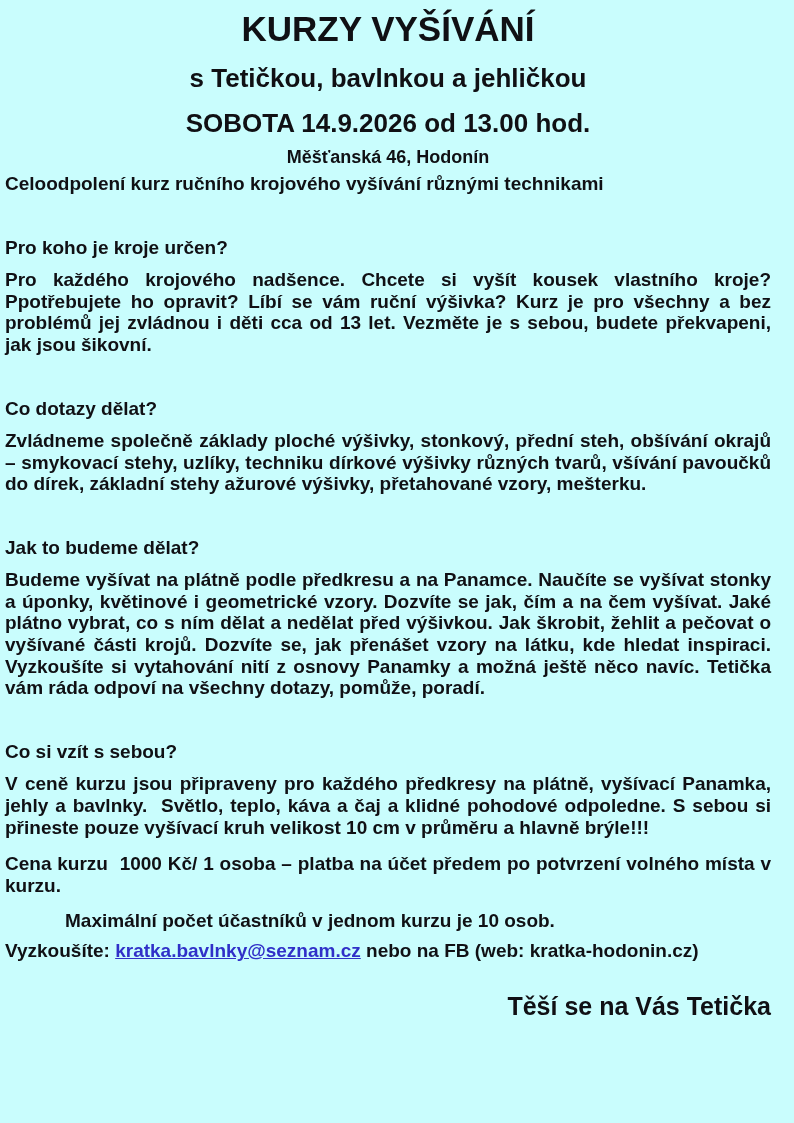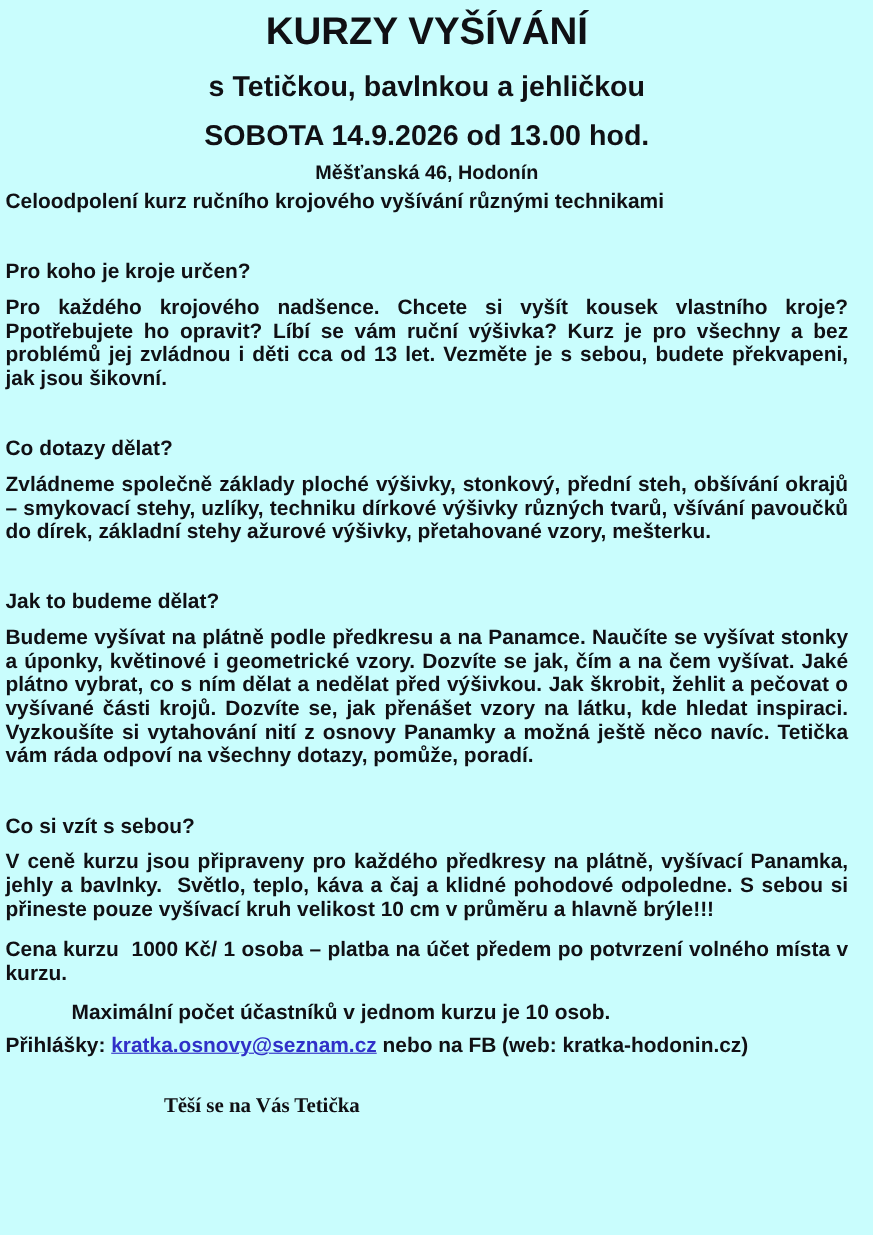--- a/index.html
+++ b/index.html
@@ -70,26 +70,25 @@
   .contact {
     margin-top: 9px;
     text-align: left;
   }
   .email {
     color: #3030c8;
     text-decoration: underline;
     cursor: pointer;
   }
   .closing {
-    font-size: 19px;
+    font-size: 25px;
     line-height: 22px;
     margin: 33px 0 0 0;
     padding-left: 144px;
-    text-align: left;
-    font-family: Liberation Serif, serif;
+    text-align: right;
   }
 </style>
 </head>
 <body>
 
 <div class="page">
 
   <h1 class="title">KURZY VYŠÍVÁNÍ</h1>
   <div class="sub">s Tetičkou, bavlnkou a jehličkou</div>
   <div class="sub">SOBOTA 14.9.2026 od 13.00 hod.</div>
@@ -113,17 +112,17 @@
 
   <div class="section">
     <p class="h">Co si vzít s sebou?</p>
     <p class="body-text">V ceně kurzu jsou připraveny pro každého předkresy na plátně, vyšívací Panamka, jehly a bavlnky. &nbsp;Světlo, teplo, káva a čaj a klidné pohodové odpoledne. S sebou si přineste pouze vyšívací kruh velikost 10 cm v průměru a hlavně brýle!!!</p>
   </div>
 
   <p class="body-text price">Cena kurzu &nbsp;1000 Kč/ 1 osoba – platba na účet předem po potvrzení volného místa v kurzu.</p>
 
   <p class="body-text indent">Maximální počet účastníků v jednom kurzu je 10 osob.</p>
 
-  <p class="body-text contact"><span>Přihlášky: </span><a class="email">kratka.osnovy@seznam.cz</a><span> nebo na FB (web: kratka-hodonin.cz)</span></p>
+  <p class="body-text contact"><span>Vyzkoušíte: </span><a class="email">kratka.bavlnky@seznam.cz</a><span> nebo na FB (web: kratka-hodonin.cz)</span></p>
 
   <p class="closing">Těší se na Vás Tetička</p>
 
 </div>
 
 </body></html>

